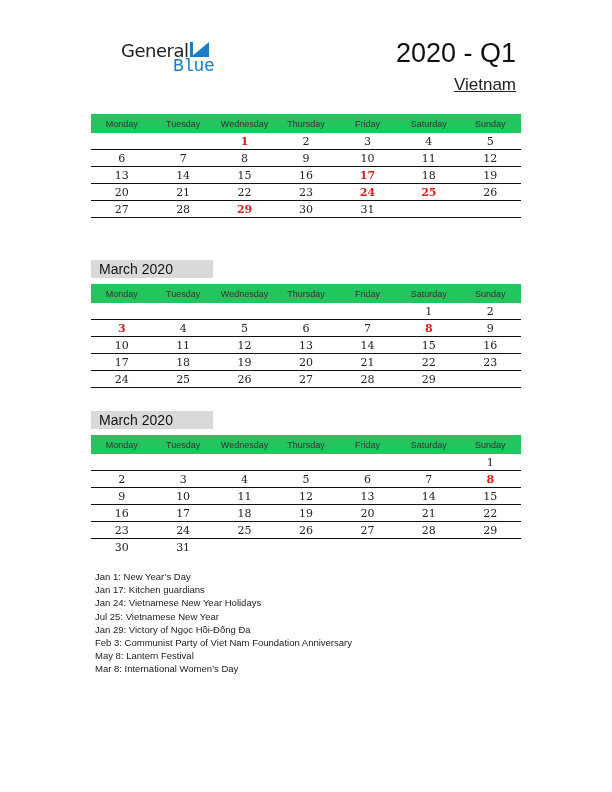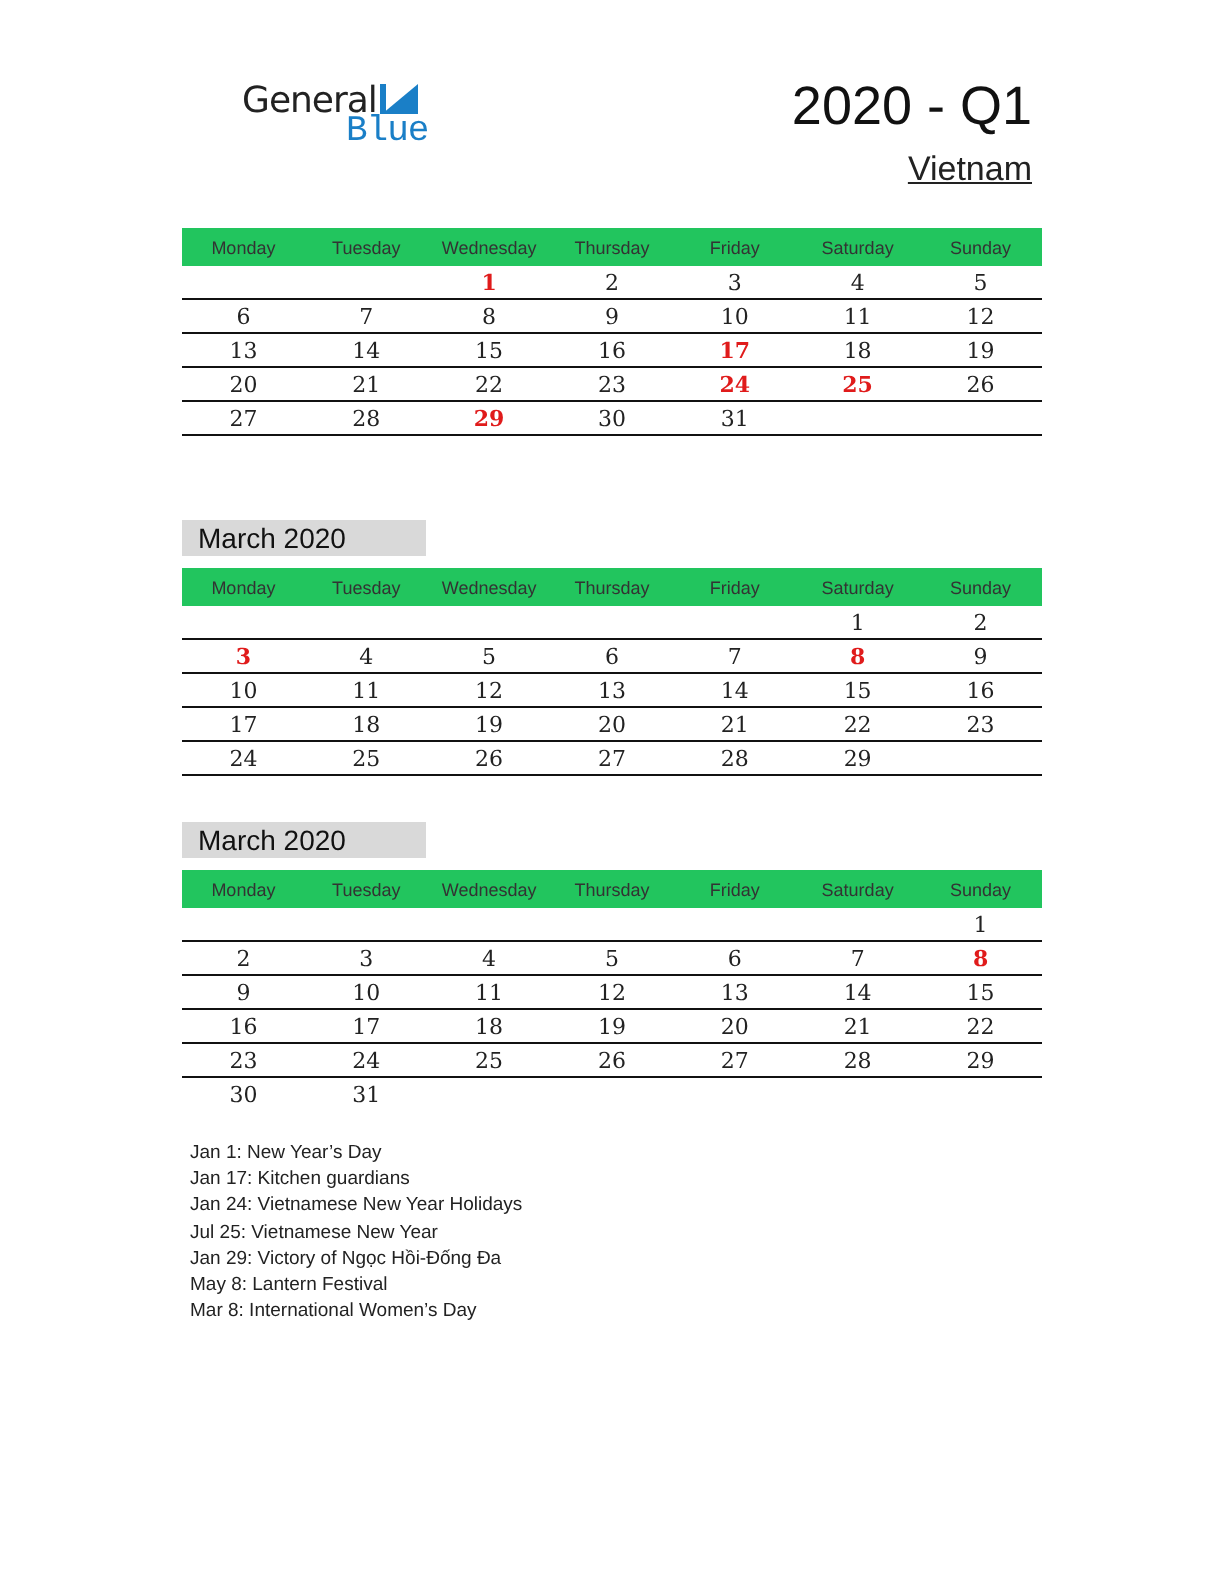--- a/index.html
+++ b/index.html
@@ -224,15 +224,16 @@
       </tbody>
     </table>
   </div>
 
 <div class="holidays">
     <div>Jan 1: New Year’s Day</div>
     <div>Jan 17: Kitchen guardians</div>
     <div>Jan 24: Vietnamese New Year Holidays</div>
     <div>Jul 25: Vietnamese New Year</div>
     <div>Jan 29: Victory of Ngọc Hồi-Đống Đa</div>
+    <div>Feb 3: Communist Party of Viet Nam Foundation Anniversary</div>
     <div>May 8: Lantern Festival</div>
     <div>Mar 8: International Women’s Day</div>
   </div>
 
 </body></html>

